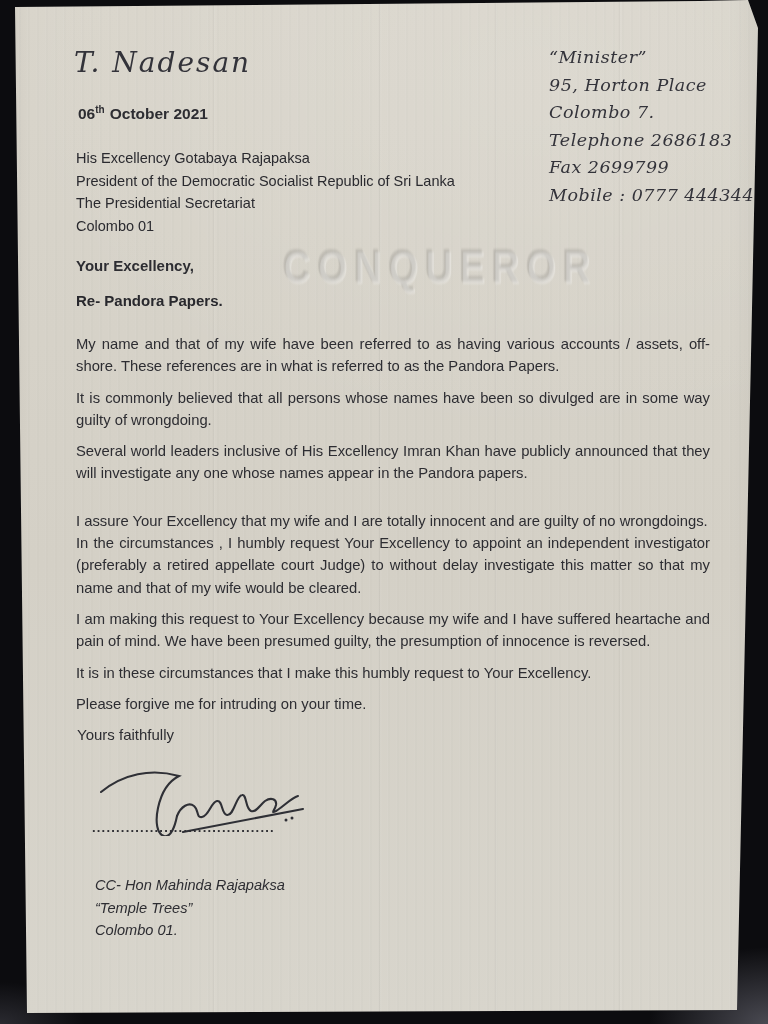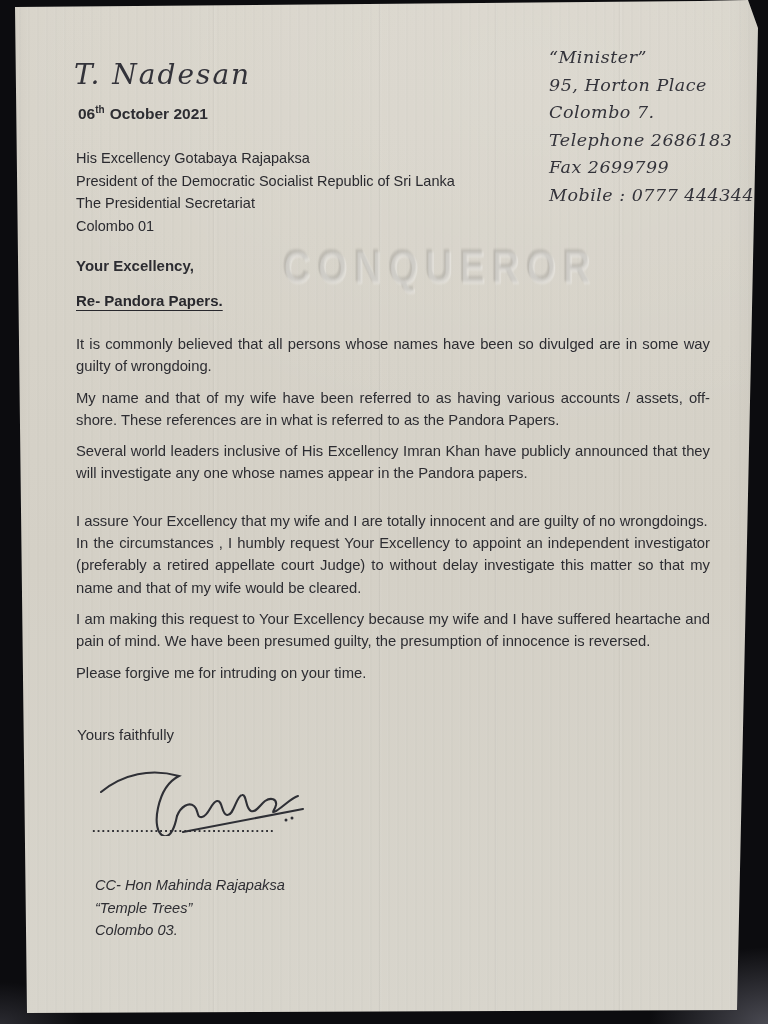--- a/index.html
+++ b/index.html
@@ -18,35 +18,35 @@
       radial-gradient(120% 60% at 70% 8%, rgba(255,255,255,0.10), transparent 60%),
       linear-gradient(90deg, rgba(0,0,0,0.05) 0%, rgba(0,0,0,0) 4%, rgba(0,0,0,0) 95%, rgba(0,0,0,0.06) 100%),
       repeating-linear-gradient(90deg, rgba(255,255,255,0.03) 0 1px, rgba(0,0,0,0.013) 1px 3px, transparent 3px 9px),
       linear-gradient(180deg, #d9d5cb 0%, #d4d0c6 55%, #d8d5cc 100%);
   }
   .crease{position:absolute;top:0;height:100%;width:4px;
     background:linear-gradient(90deg, transparent, rgba(0,0,0,0.04) 45%, rgba(255,255,255,0.07) 60%, transparent);}
   .c1{left:212px}.c2{left:378px}.c3{left:494px}.c4{left:618px}
   .ink{color:#2d2d32;}
   .script{font-family:"DejaVu Serif", serif;font-style:italic;color:#33333a;}
-  .sender-name{position:absolute;left:74px;top:58px;font-size:28px;letter-spacing:2px;}
+  .sender-name{position:absolute;left:74px;top:46px;font-size:28px;letter-spacing:2px;}
   .sender-address{position:absolute;left:549px;top:44px;font-size:17.5px;line-height:27.5px;letter-spacing:0.5px;}
   .date{position:absolute;left:78px;top:104px;font-size:15.5px;font-weight:600;}
   .date sup{font-size:10px;}
   .date .date-rest{margin-left:5px;}
   .recipient{position:absolute;left:76px;top:147px;font-size:14.5px;font-weight:400;line-height:22.5px;color:#2a2a2f;}
   .watermark{
     position:absolute;left:283px;top:246px;font-size:38px;font-weight:700;
     letter-spacing:7px;color:rgba(0,0,0,0.045);transform:scaleY(1.2);
     text-shadow:1px 1px 1px rgba(255,255,255,0.35), -1px -1px 1px rgba(0,0,0,0.10);
     filter:blur(0.7px);
   }
   .salutation{position:absolute;left:76px;top:257px;font-size:15px;font-weight:bold;}
   .subject{position:absolute;left:76px;top:292px;font-size:15px;font-weight:700;
-    text-decoration:underline;text-underline-offset:4px;color:#28282d;}
+    text-underline-offset:4px;color:#28282d;}
   .body-block{position:absolute;left:76px;top:333px;width:634px;font-size:14.8px;line-height:22.3px;}
   .body-block p{margin:0 0 9px 0;text-align:justify;}
   .body-block p.tight{margin-bottom:0;margin-top:25px;}
   .closing{position:absolute;left:77px;top:726px;font-size:15px;}
   .signature{position:absolute;left:95px;top:756px;}
   .dotted-line{position:absolute;left:92px;top:820px;font-size:13px;letter-spacing:1.2px;font-weight:700;color:#2d2d32;}
   .cc-block{position:absolute;left:95px;top:874px;font-size:14.6px;line-height:22.5px;font-style:italic;}
 </style>
 </head>
 <body>
@@ -80,42 +80,43 @@
       <div>President of the Democratic Socialist Republic of Sri Lanka</div>
       <div>The Presidential Secretariat</div>
       <div>Colombo 01</div>
     </div>
 
     <div class="ink salutation">Your Excellency,</div>
 
     <div class="subject">Re- Pandora Papers.</div>
 
     <div class="ink body-block">
+      <p>My name and that of my wife have been referred to as having various accounts / assets, off-shore. These references are in what is referred to as the Pandora Papers.</p>
       <p>It is commonly believed that all persons whose names have been so divulged are in some way guilty of wrongdoing.</p>
-      <p>My name and that of my wife have been referred to as having various accounts / assets, off-shore. These references are in what is referred to as the Pandora Papers.</p>
       <p>Several world leaders inclusive of His Excellency Imran Khan have publicly announced that they will investigate any one whose names appear in the Pandora papers.</p>
       <p class="tight">I assure Your Excellency that my wife and I are totally innocent and are guilty of no wrongdoings.</p>
       <p>In the circumstances , I humbly request Your Excellency to appoint an independent investigator (preferably a retired appellate court Judge) to without delay investigate this matter so that my name and that of my wife would be cleared.</p>
       <p>I am making this request to Your Excellency because my wife and I have suffered heartache and pain of mind. We have been presumed guilty, the presumption of innocence is reversed.</p>
+      <p>It is in these circumstances that I make this humbly request to Your Excellency.</p>
       <p>Please forgive me for intruding on your time.</p>
     </div>
 
     <div class="ink closing">Yours faithfully</div>
 
     <svg class="signature" width="215" height="80" viewBox="0 0 215 80">
       <g fill="none" stroke="#2f3036" stroke-width="2.1" stroke-linecap="round">
         <path d="M6 36 C 28 18, 56 12, 84 20 C 72 26, 66 38, 63 52 C 60 66, 62 78, 69 80 C 76 82, 80 70, 82 60"></path>
         <path d="M82 60 C 86 50, 94 46, 99 50 C 104 54, 101 62, 107 61 C 114 60, 116 46, 122 45 C 128 44, 126 58, 132 59 C 139 60, 141 40, 147 39 C 152 38, 150 52, 156 55 C 161 57, 165 49, 170 45 C 176 41, 182 43, 181 49 C 180 54, 175 58, 181 55 C 188 51, 196 42, 203 40"></path>
         <path d="M88 76 L 208 53"></path>
       </g>
       <circle cx="191" cy="64" r="1.5" fill="#2f3036"></circle>
       <circle cx="197" cy="62" r="1.5" fill="#2f3036"></circle>
     </svg>
 
     <div class="dotted-line">......................................</div>
 
     <div class="ink cc-block">
       <div>CC- Hon Mahinda Rajapaksa</div>
       <div>“Temple Trees”</div>
-      <div>Colombo 03.</div>
+      <div>Colombo 01.</div>
     </div>
   </div>
 </div>
 
 </body></html>

